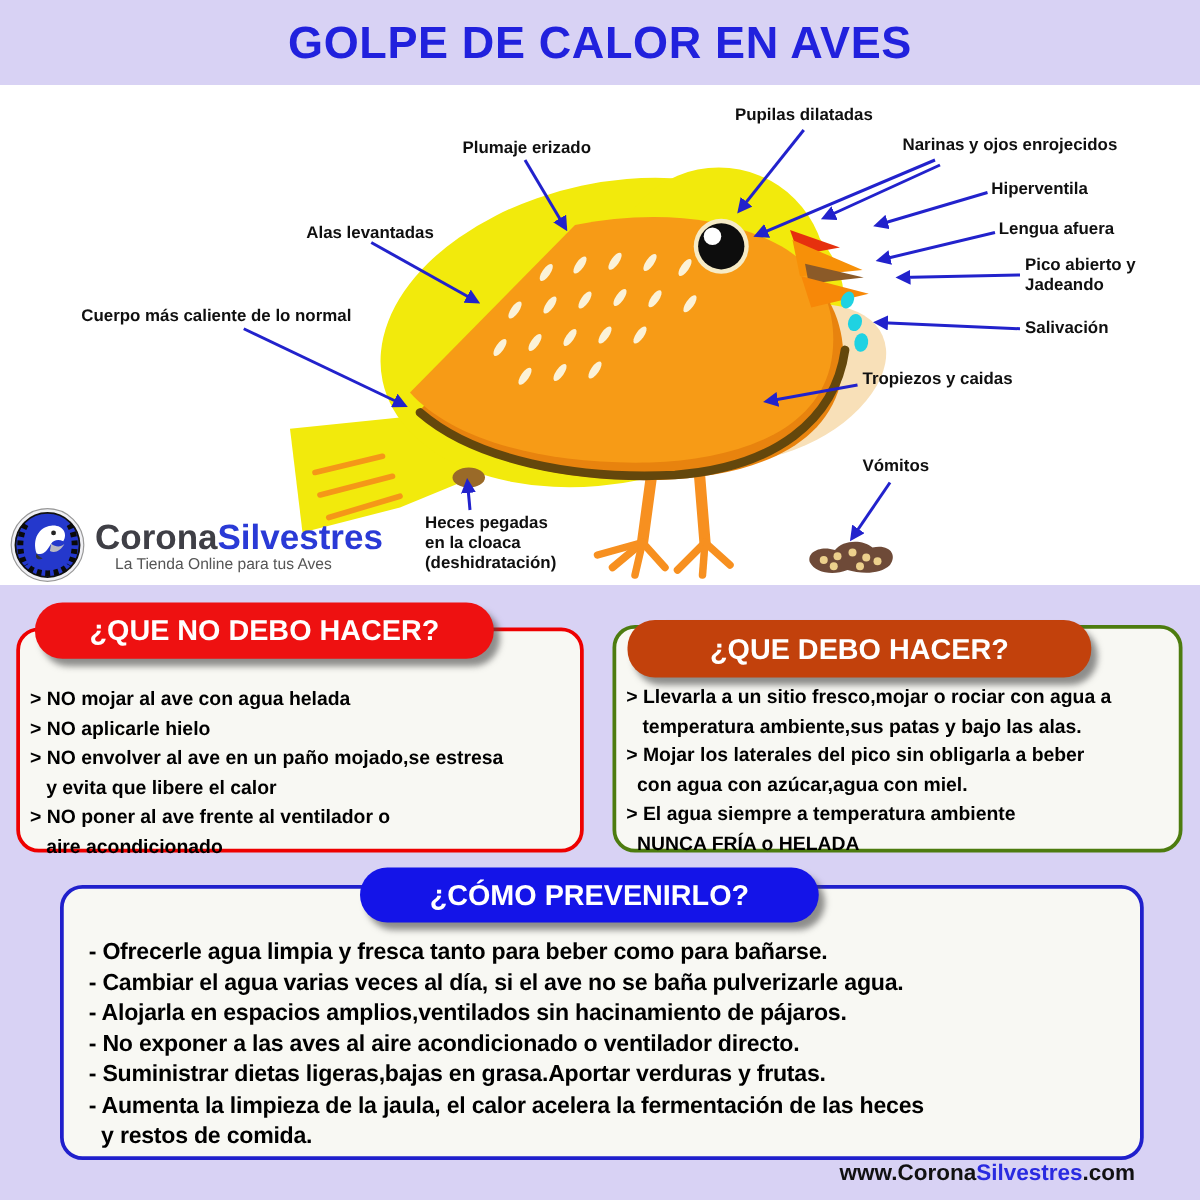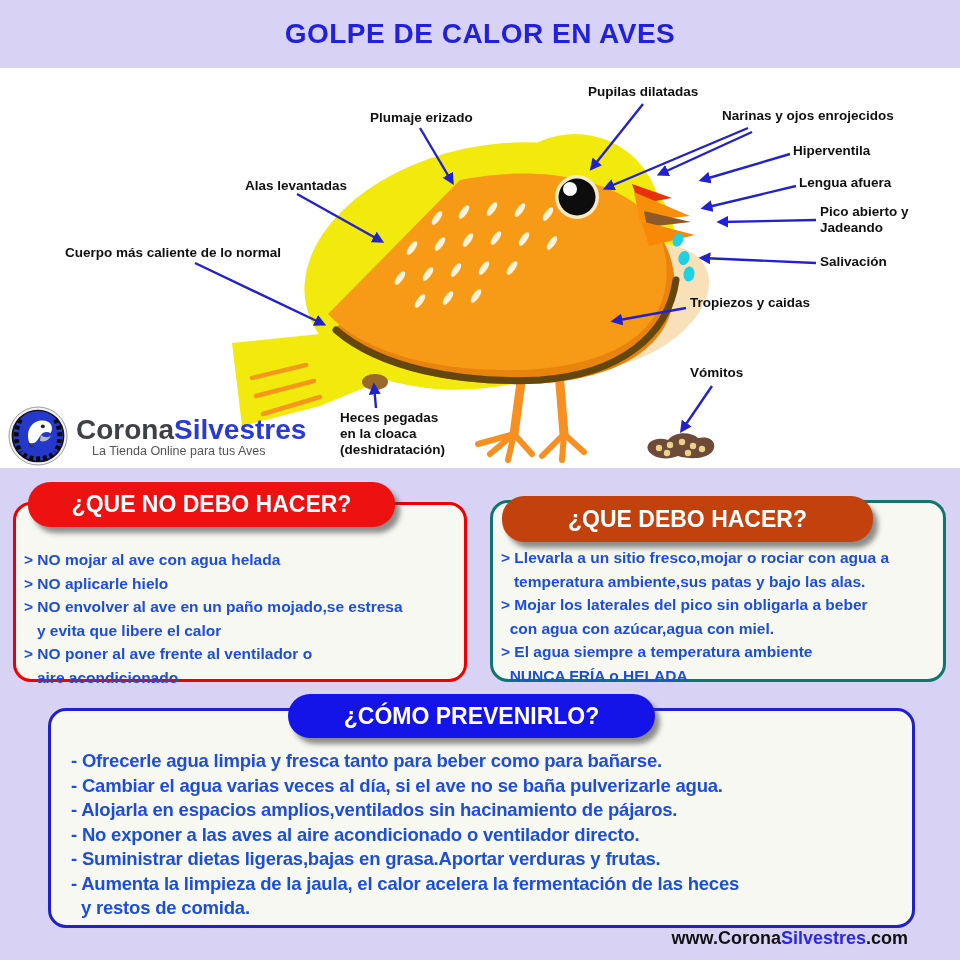--- a/index.html
+++ b/index.html
@@ -2,50 +2,50 @@
 <html><head>
 <meta charset="utf-8">
 <style>
   html,body{margin:0;padding:0}
   body{width:960px;height:960px;font-family:"Liberation Sans",sans-serif;background:#fff}
   .poster{position:relative;width:960px;height:960px;overflow:hidden}
 
   
   .banner{position:absolute;top:0;left:0;width:960px;height:68px;background:#d8d2f4;
           display:flex;align-items:center;justify-content:center}
-  .banner h1{margin:2px;font-size:28px;font-weight:bold;color:#2121dd;letter-spacing:.5px}
+  .banner h1{margin:2px;font-size:36px;font-weight:bold;color:#2121dd;letter-spacing:.5px}
 
   
   .illustration{position:absolute;top:68px;left:0;width:960px;height:400px;background:#fff}
   .bird-svg{position:absolute;top:0;left:0}
   .lbl{position:absolute;font-size:13.5px;font-weight:bold;color:#101010;white-space:nowrap;line-height:16px}
 
   
   .logo{position:absolute;left:8px;top:338px;display:flex;align-items:flex-start}
   .logo-text{margin-left:8px;margin-top:10px}
   .brand{font-size:28px;font-weight:bold;line-height:28px}
   .brand .dark{color:#3f3f46}
   .brand .blue{color:#2a3ad6}
   .tagline{font-size:12.5px;color:#555;margin:0 0 0 16px}
 
   
   .boxes{position:absolute;top:468px;left:0;width:960px;height:492px;background:#d8d2f4}
   .infobox{position:absolute;background:#f8f8f3;border-radius:18px;box-sizing:border-box}
   .dont-box{left:13px;top:34px;width:454px;height:180px;border:3px solid #ee0000}
-  .do-box{left:490px;top:32px;width:456px;height:182px;border:3px solid #0f766e}
+  .do-box{left:490px;top:32px;width:456px;height:182px;border:3px solid #4d7c0f}
   .prevent-box{left:48px;top:240px;width:867px;height:220px;border:3px solid #2020cc}
   .pill{position:absolute;border-radius:22px;color:#fff;font-weight:bold;font-size:23px;
         box-shadow:5px 6px 5px rgba(70,70,70,.6);display:flex;align-items:center;justify-content:center}
   .dont-pill{left:28px;top:14px;width:367px;height:45px;background:#ee1111}
   .do-pill{left:502px;top:28px;width:371px;height:46px;background:#c2410c}
   .prevent-pill{left:288px;top:226px;width:367px;height:44px;background:#1414e8}
   .box-lines{padding:43px 8px 0 8px}
   .dont-box .box-lines,.do-box .box-lines{font-size:15.5px;line-height:23.5px}
   .prevent-box .box-lines{padding:38px 8px 0 20px;font-size:18.5px;line-height:24.5px;letter-spacing:-.2px}
-  .bline{white-space:pre-wrap;font-weight:bold;color:#1d4ed8}
+  .bline{white-space:pre-wrap;font-weight:bold;color:#000000}
 
   .footer{position:absolute;right:52px;top:460px;font-size:18px;font-weight:bold;color:#111}
   .footer .blue{color:#2a2ae0}
 </style>
 </head>
 <body>
 
 <div class="poster">
 
   <header class="banner">

